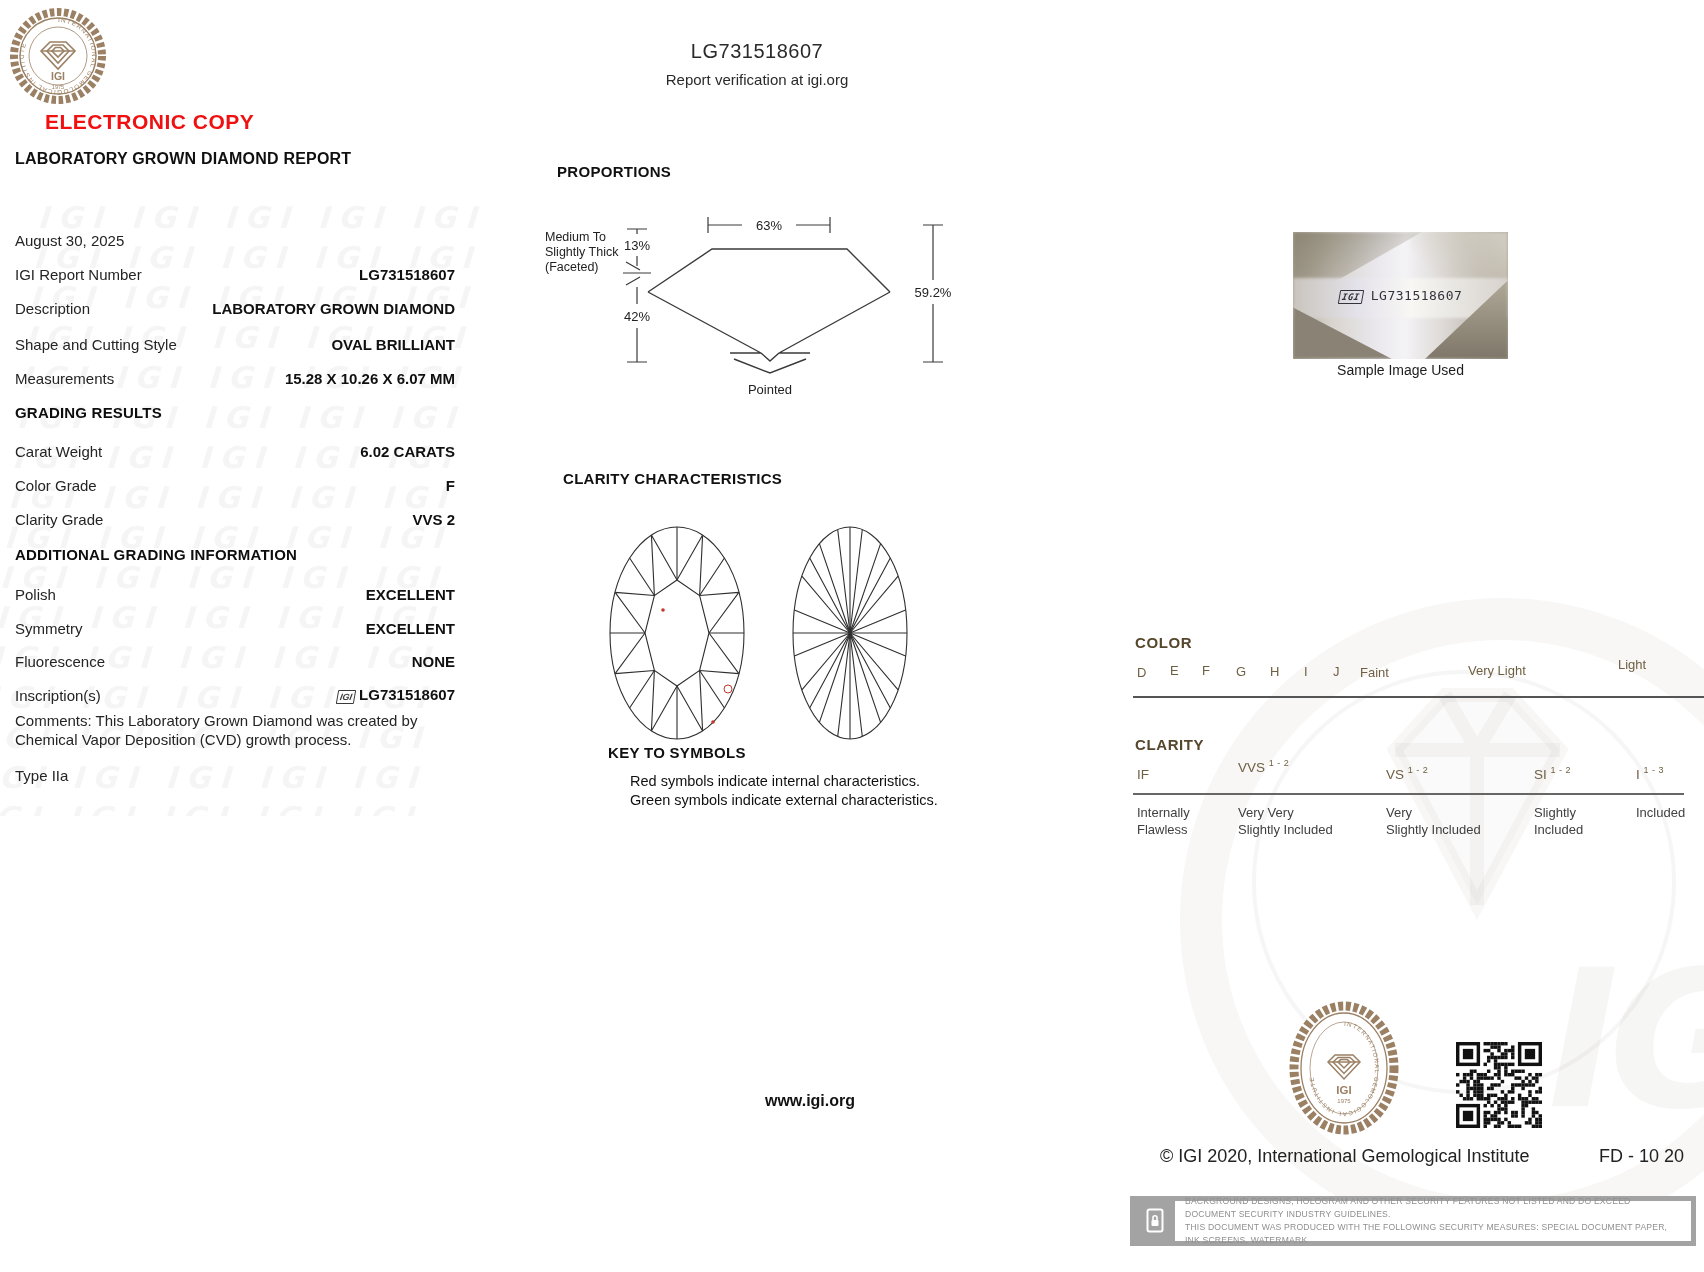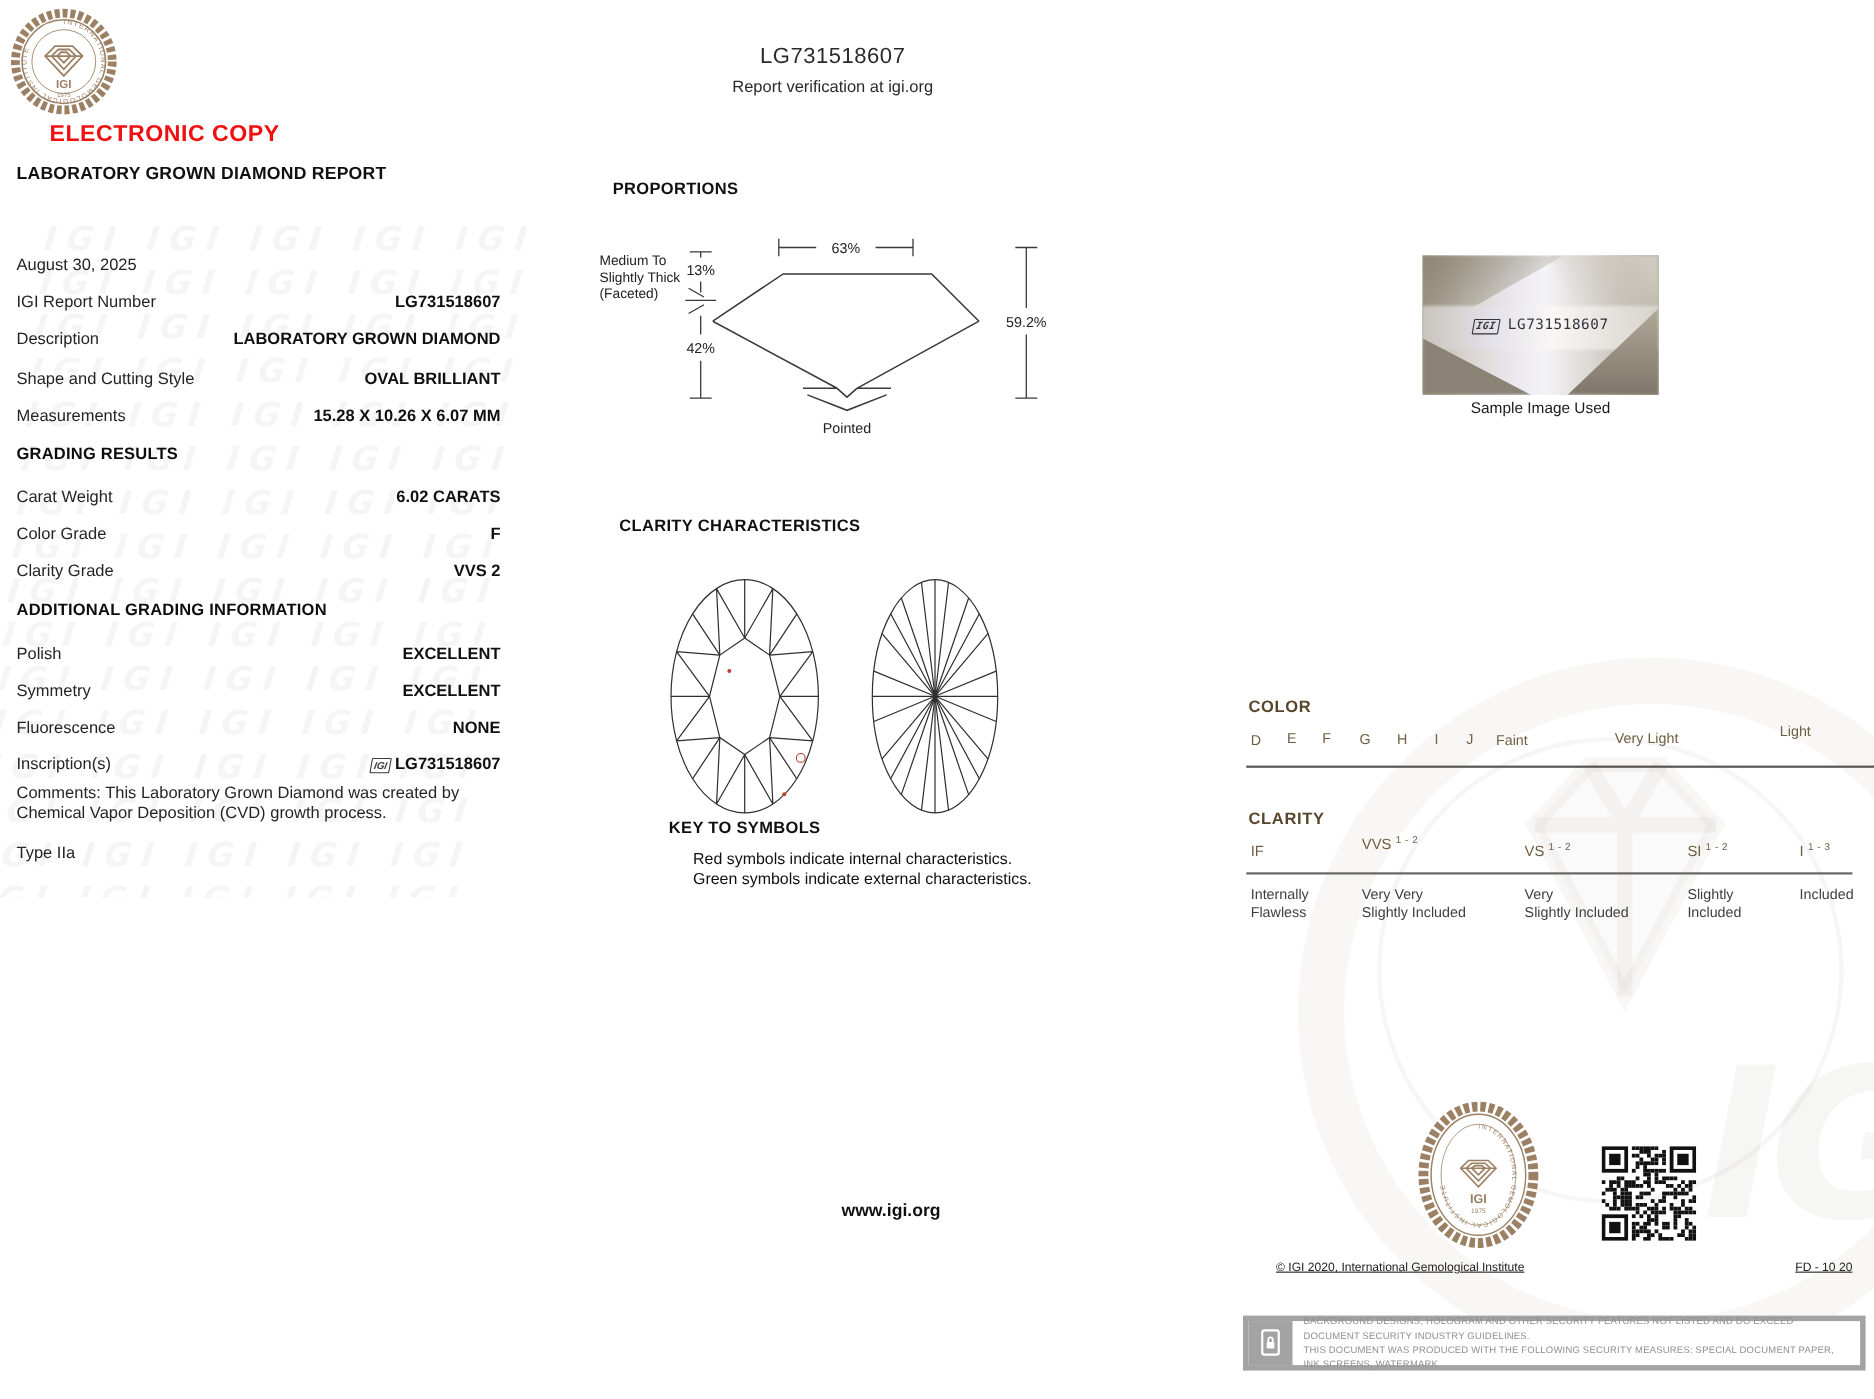--- a/index.html
+++ b/index.html
@@ -54,21 +54,21 @@
   .fx2{left:0;top:36%;width:100%;height:32%;background:linear-gradient(90deg,#c9c4bc,#e4e2ea 30%,#f8f7f4 55%,#d6d2cc);}
   .fx3{left:0;bottom:0;width:46%;height:54%;background:#8a8375;clip-path:polygon(0 100%,0 25%,100% 100%);}
   .fx4{right:0;bottom:0;width:42%;height:62%;background:linear-gradient(#b0a998,#7e7769);
        clip-path:polygon(100% 0,100% 100%,8% 100%);}
   .fx5{right:0;top:0;width:45%;height:45%;background:linear-gradient(225deg,#cfcabf 10%,rgba(240,238,235,0) 75%);}
   .inscription{position:absolute;left:0;top:44%;width:100%;text-align:center;z-index:3;
       font-family:"DejaVu Sans Mono",monospace;font-size:13px;color:#33333d;letter-spacing:0.5px;}
   .sample-cap{left:1293px;top:362px;width:215px;text-align:center;font-size:14px;color:#1c1c1c;}
   
   .copyright-row{left:1160px;top:1146px;width:524px;display:flex;justify-content:space-between;
-                 font-size:11px;color:#222;text-decoration:underline;}
+                 font-size:18px;color:#222;}
   .website{left:745px;top:1092px;width:130px;text-align:center;font-size:16px;font-weight:bold;color:#111;}
   .sec-box{left:1130px;top:1196px;width:566px;height:50px;border:5px solid #a3a3a3;background:#fff;
            box-sizing:border-box;display:flex;align-items:center;}
   .sec-icon{width:40px;height:40px;background:#a3a3a3;flex:0 0 40px;display:flex;
             align-items:center;justify-content:center;}
   .sec-text{padding:0 8px 0 10px;font-size:8.6px;line-height:13px;color:#8f8f8f;letter-spacing:0.2px;}
   svg text{font-family:"Liberation Sans",sans-serif;}
 </style>
 </head>
 <body>

